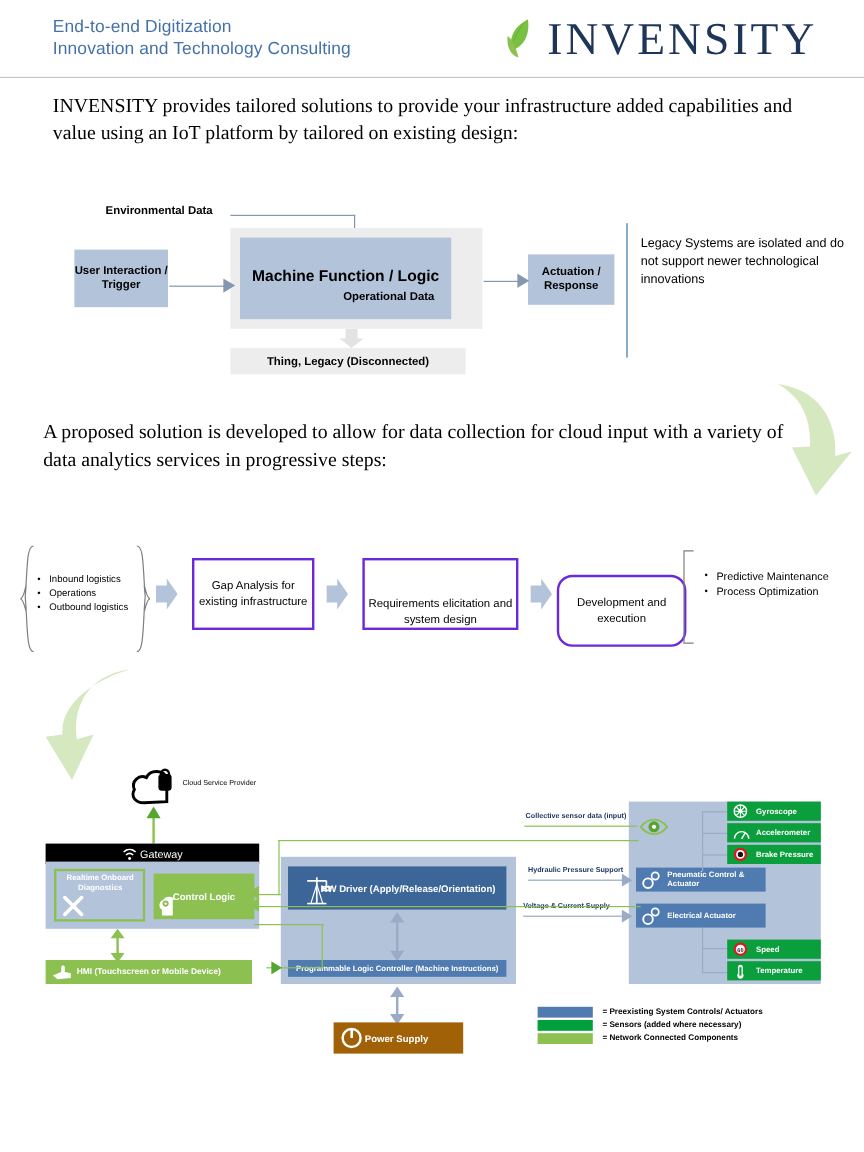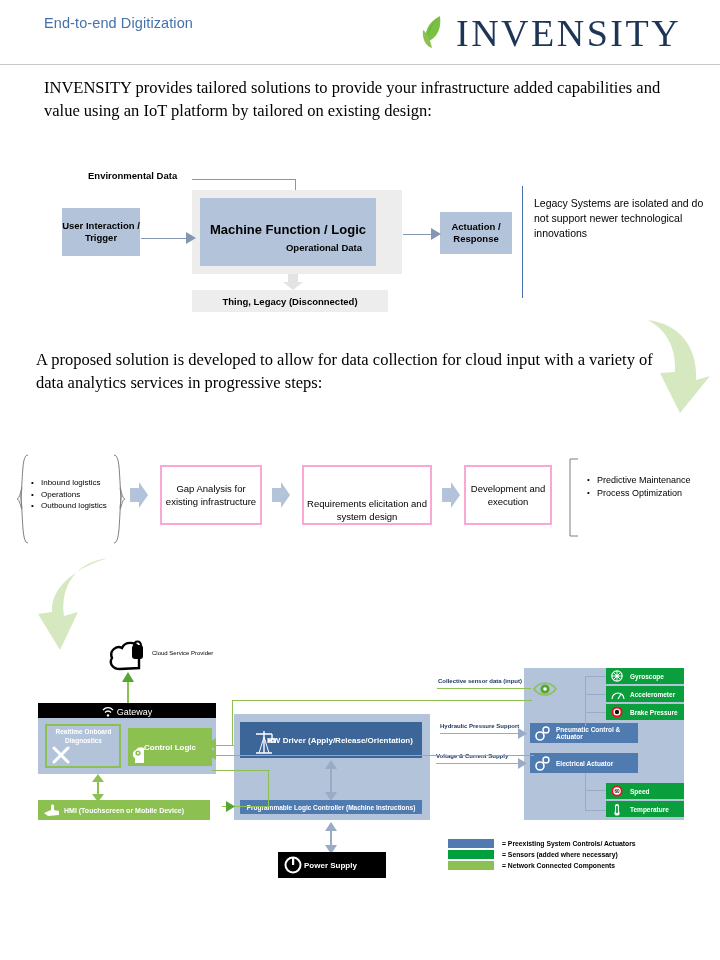--- a/index.html
+++ b/index.html
@@ -42,21 +42,21 @@
   #s1-thing{left:192px;top:290px;width:196px;height:22px;background:#ededed;
     font-size:9.5px;font-weight:bold;color:#000;}
   .vdiv{position:absolute;left:522px;top:186px;width:1px;height:112px;background:#4472a8;}
   #s1-legacy{position:absolute;left:534px;top:196px;width:180px;font-size:10.5px;
     color:#000;line-height:15px;}
   .ln{position:absolute;background:#8496b0;}
   .bullets{position:absolute;font-size:8px;color:#000;line-height:11.5px;}
   .bullets li{margin:0;padding:0;}
   .bullets ul{margin:0;padding-left:11px;list-style:none;}
   .bullets ul li:before{content:"\2022";position:absolute;margin-left:-10px;font-size:8px;}
-  .s2box{position:absolute;box-sizing:border-box;border:2px solid #f9a8d4;background:#fff;
+  .s2box{position:absolute;box-sizing:border-box;border:2px solid #6d28d9;background:#fff;
     display:flex;align-items:center;justify-content:center;text-align:center;
     font-size:9.5px;color:#000;line-height:13px;}
   .fat-arrow{position:absolute;width:18px;height:26px;}
 
   
   .g-arrow{position:absolute;}
   .cloud-lbl{position:absolute;left:152px;top:650px;font-size:6px;color:#000;}
   .panel-left{position:absolute;left:38px;top:718px;width:178px;height:56px;background:#b3c3da;}
   .gw{position:absolute;left:38px;top:703px;width:178px;height:17px;background:#000;
     color:#fff;font-size:9px;display:flex;align-items:center;justify-content:center;gap:3px;}
@@ -70,21 +70,21 @@
   .hmi{position:absolute;left:38px;top:800px;width:172px;height:20px;background:#8cc152;
     color:#fff;font-size:7px;font-weight:bold;display:flex;align-items:center;
     padding-left:26px;box-sizing:border-box;}
   .panel-mid{position:absolute;left:234px;top:714px;width:196px;height:106px;background:#b3c3da;}
   .hwd{position:absolute;left:240px;top:722px;width:182px;height:36px;background:#3c6698;
     color:#fff;font-size:8px;font-weight:bold;display:flex;align-items:center;
     justify-content:center;padding-left:18px;box-sizing:border-box;}
   .plc{position:absolute;left:240px;top:800px;width:182px;height:14px;background:#4f7bb0;
     color:#fff;font-size:6.5px;font-weight:bold;display:flex;align-items:center;
     justify-content:center;}
-  .pwr{position:absolute;left:278px;top:852px;width:108px;height:26px;background:#000000;
+  .pwr{position:absolute;left:278px;top:852px;width:108px;height:26px;background:#a16207;
     color:#fff;font-size:8px;font-weight:bold;display:flex;align-items:center;
     padding-left:26px;box-sizing:border-box;}
   .panel-right{position:absolute;left:524px;top:668px;width:160px;height:152px;background:#b3c3da;}
   .sens{position:absolute;height:16px;background:#0a9e3c;color:#fff;font-size:6.5px;
     font-weight:bold;display:flex;align-items:center;padding-left:24px;box-sizing:border-box;}
   .act{position:absolute;height:20px;background:#4f7bb0;color:#fff;font-size:6.5px;
     font-weight:bold;display:flex;align-items:center;padding-left:26px;box-sizing:border-box;}
   .flab{position:absolute;font-size:6px;font-weight:bold;color:#1f3864;}
   .glin{position:absolute;background:#8cc152;}
   .blin{position:absolute;background:#8496b0;}
@@ -96,20 +96,21 @@
   .lg-tx{font-size:6.8px;font-weight:bold;color:#000;white-space:nowrap;}
 </style>
 </head>
 <body>
 
 <div class="page">
 
   <div class="header">
     <div class="hdr-title">
       <div>End-to-end Digitization</div>
+      <div>Innovation and Technology Consulting</div>
     </div>
     <div class="logo">
       <span class="logo-leaf">
         <svg width="30" height="38" viewBox="0 0 30 38">
           <path d="M20 2 C8 8 4 18 6 28 C14 26 22 18 20 2 Z" fill="#7ac143"></path>
           <path d="M19 3 C10 11 7 20 7 28 C7 20 12 10 19 3 Z" fill="#5da832"></path>
           <path d="M3 16 C2 24 5 32 12 34 C10 26 8 20 3 16 Z" fill="#8cc152"></path>
         </svg>
       </span>
       <span class="logo-word">INVENSITY</span>
@@ -193,21 +194,21 @@
     <svg class="fat-arrow" style="left:272px;top:482px;" width="18" height="26">
       <polygon points="0,6 9,6 9,0 18,13 9,26 9,20 0,20" fill="#b3c3da"></polygon>
     </svg>
     <div class="s2box" style="left:302px;top:465px;width:130px;height:60px;align-items:flex-end;">
       <span>Requirements elicitation and system design</span>
     </div>
 
     <svg class="fat-arrow" style="left:442px;top:482px;" width="18" height="26">
       <polygon points="0,6 9,6 9,0 18,13 9,26 9,20 0,20" fill="#b3c3da"></polygon>
     </svg>
-    <div class="s2box" style="left:464px;top:465px;width:88px;height:60px;">
+    <div class="s2box" style="left:464px;top:479px;width:108px;height:60px;border-radius:13px;">
       <span>Development and execution</span>
     </div>
 
     <svg style="position:absolute;left:568px;top:458px;" width="12" height="80">
       <path d="M10 1 L2 1 L2 78 L10 78" fill="none" stroke="#7f7f7f" stroke-width="1"></path>
     </svg>
     <div class="bullets" style="left:586px;top:474px;width:122px;line-height:12.5px;font-size:9px;">
       <ul>
         <li>Predictive Maintenance</li>
         <li>Process Optimization</li>

